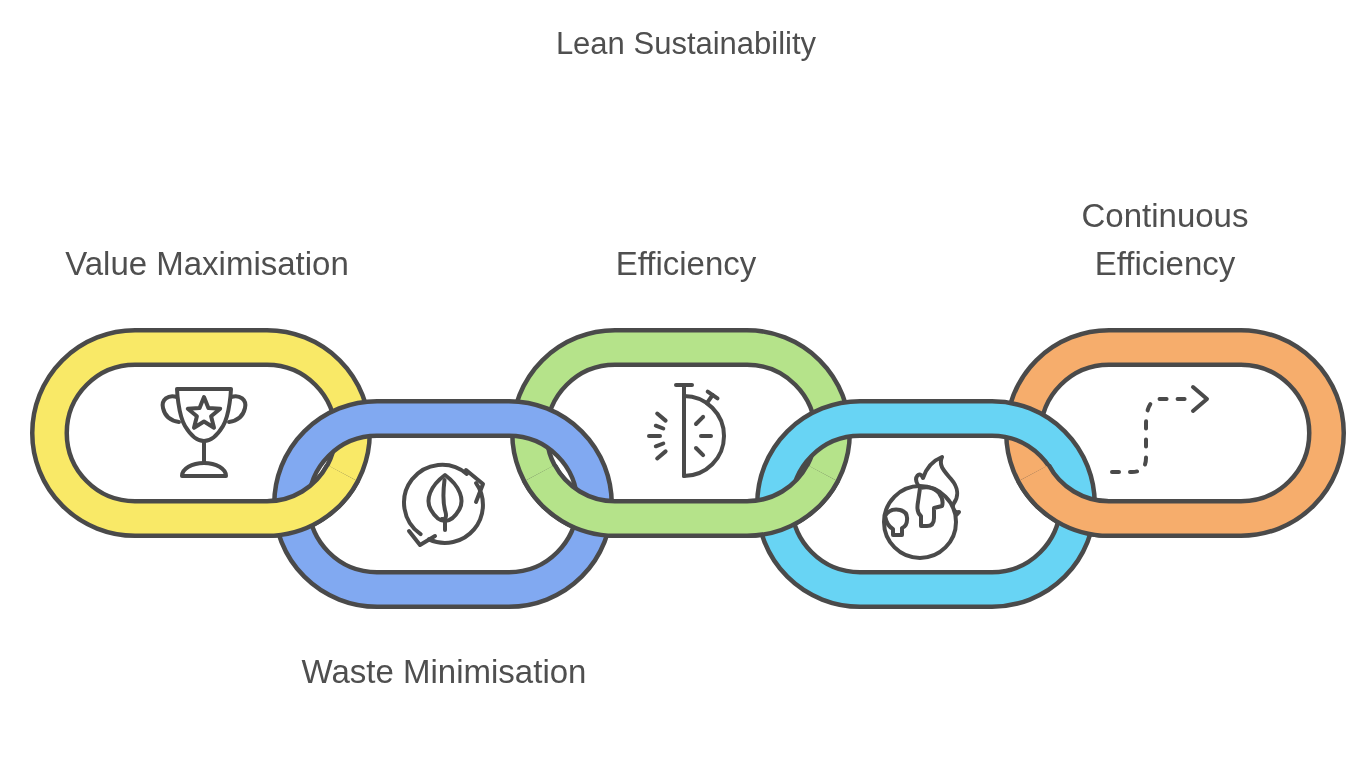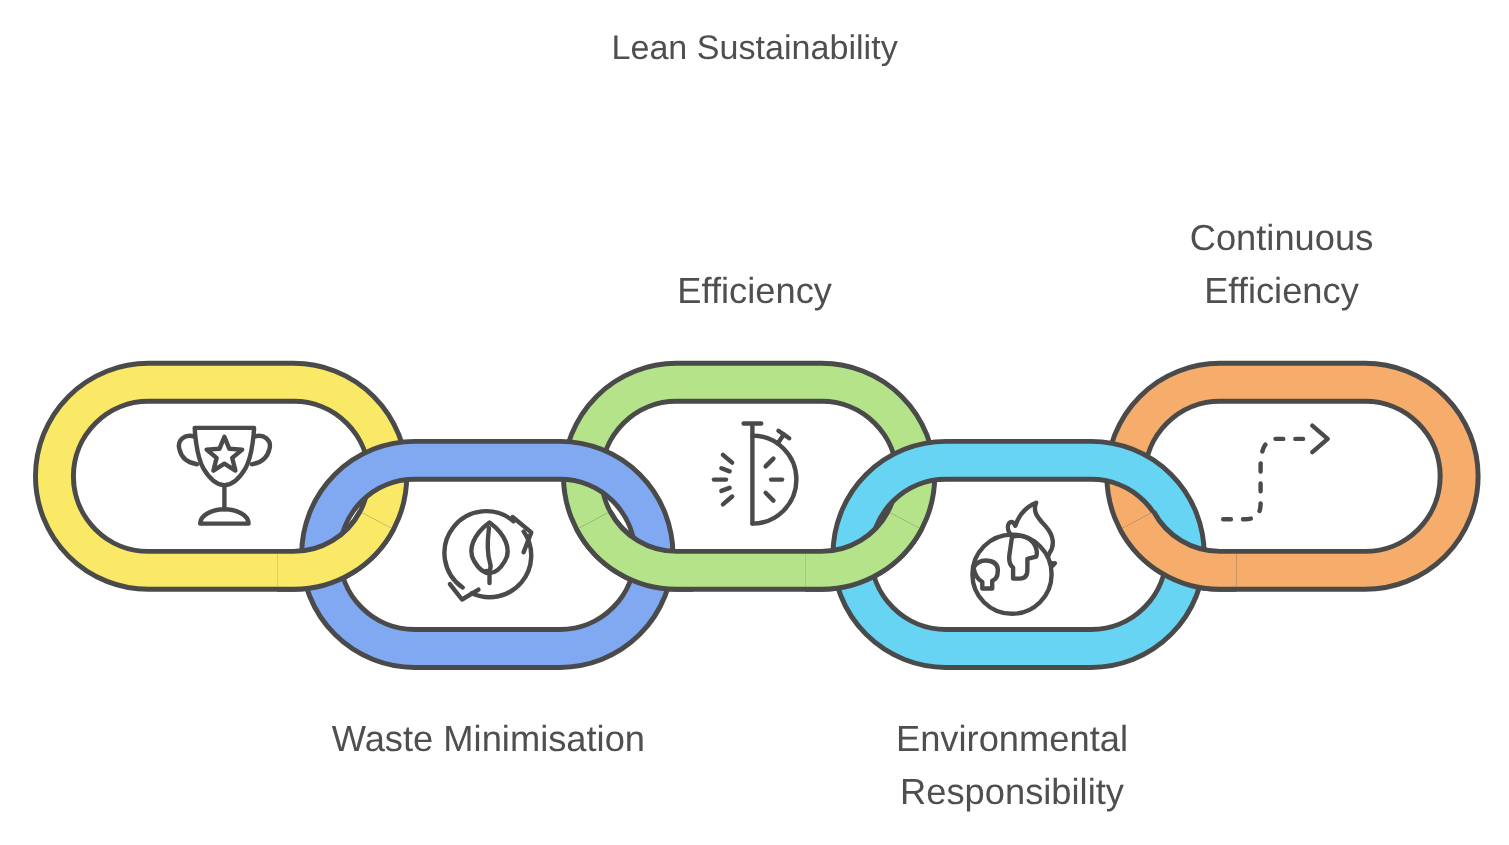--- a/index.html
+++ b/index.html
@@ -108,17 +108,17 @@
       <path d="M -35 -6 Q -30 -14 -20 -12 Q -12 -10 -13 -2 Q -13 4 -18 6 L -18 13 L -27 13 L -27 7 Q -33 4 -35 -6 Z"></path>
       <path d="M 0 -34 Q 12 -37 19 -29 Q 24 -22 22 -16 L 14 -14 L 14 -4 Q 14 4 7 4 L 1 4 L 1 -6 Q -4 -10 -2 -20 Z"></path>
     </g>
 
     <g class="icon" transform="translate(1166,432)" stroke-width="4.5" stroke="#4a4a4a">
       <path d="M -54 40 H -34 Q -20 40 -20 26 V -7 Q -20 -33 -6 -33 H 26" stroke-dasharray="7 11"></path>
       <path d="M 27 -45 L 41 -33 L 27 -21"></path>
     </g>
   </svg>
 
+  <div class="link-label label-value">Value Maximisation</div>
   <div class="link-label label-waste">Waste Minimisation</div>
   <div class="link-label label-efficiency">Efficiency</div>
-  <div class="link-label label-environment">Environmental Responsibility</div>
   <div class="link-label label-continuous">Continuous Efficiency</div>
 </div>
 
 </body></html>

